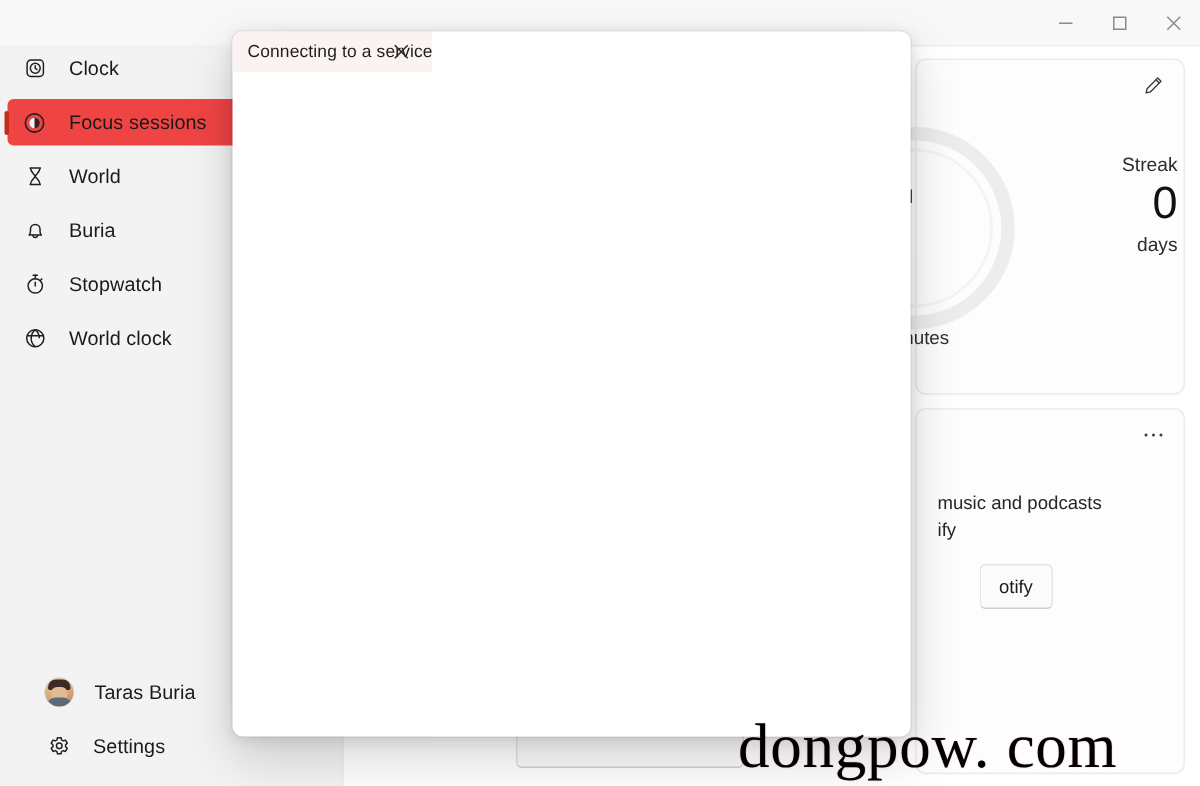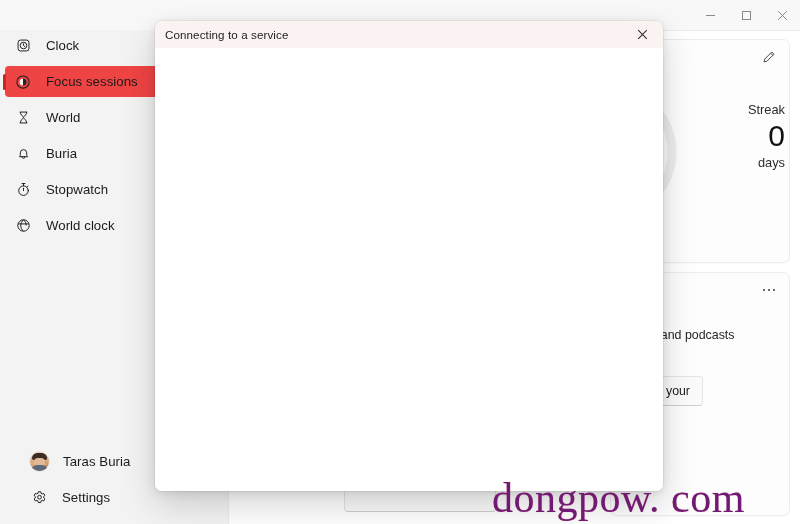--- a/index.html
+++ b/index.html
@@ -288,31 +288,31 @@
     font-size: 12.3px;
     color: #1b1b1b;
     white-space: nowrap;
   }
 
   
   #dialog {
     position: absolute;
     left: 155px;
     top: 21px;
-    width: 508px;
+    width: 452px;
     height: 470px;
     background: #ffffff;
     border-radius: 7px;
     box-shadow: 0 14px 34px rgba(0,0,0,0.17),
                 0 2px 10px rgba(0,0,0,0.10),
                 0 0 0 1px rgba(0,0,0,0.045);
     z-index: 20;
     overflow: hidden;
     display: flex;
-    flex-direction: column;
+    flex-direction: row;
   }
   #dialog-titlebar {
     height: 27px;
     flex: 0 0 27px;
     background: #fbf3f1;
     display: flex;
     align-items: center;
     padding-left: 10px;
     position: relative;
   }
@@ -335,21 +335,21 @@
     background: #ffffff;
   }
 
   
   #watermark {
     position: absolute;
     left: 492px;
     bottom: 2px;
     font-family: "Liberation Serif", serif;
     font-size: 42px;
-    color: #701a75;
+    color: #000000;
     letter-spacing: 0.5px;
     z-index: 40;
     white-space: nowrap;
     text-shadow: 0 0 1px rgba(216,36,42,0.35);
   }
 </style>
 </head>
 <body>
 
 <div id="app-window">
@@ -527,21 +527,21 @@
                 <i></i>
                 <i></i>
                 <i></i>
               </span>
           </div>
           <div id="spotify-text">
             <div>music and podcasts</div>
             <div>ify</div>
           </div>
           <div id="spotify-btn">
-            <span>your</span>
+            <span>otify</span>
           </div>
         </section>
 
       </aside>
     </main>
   </div>
 </div>
 
 <div id="dialog">
   <div id="dialog-titlebar">

